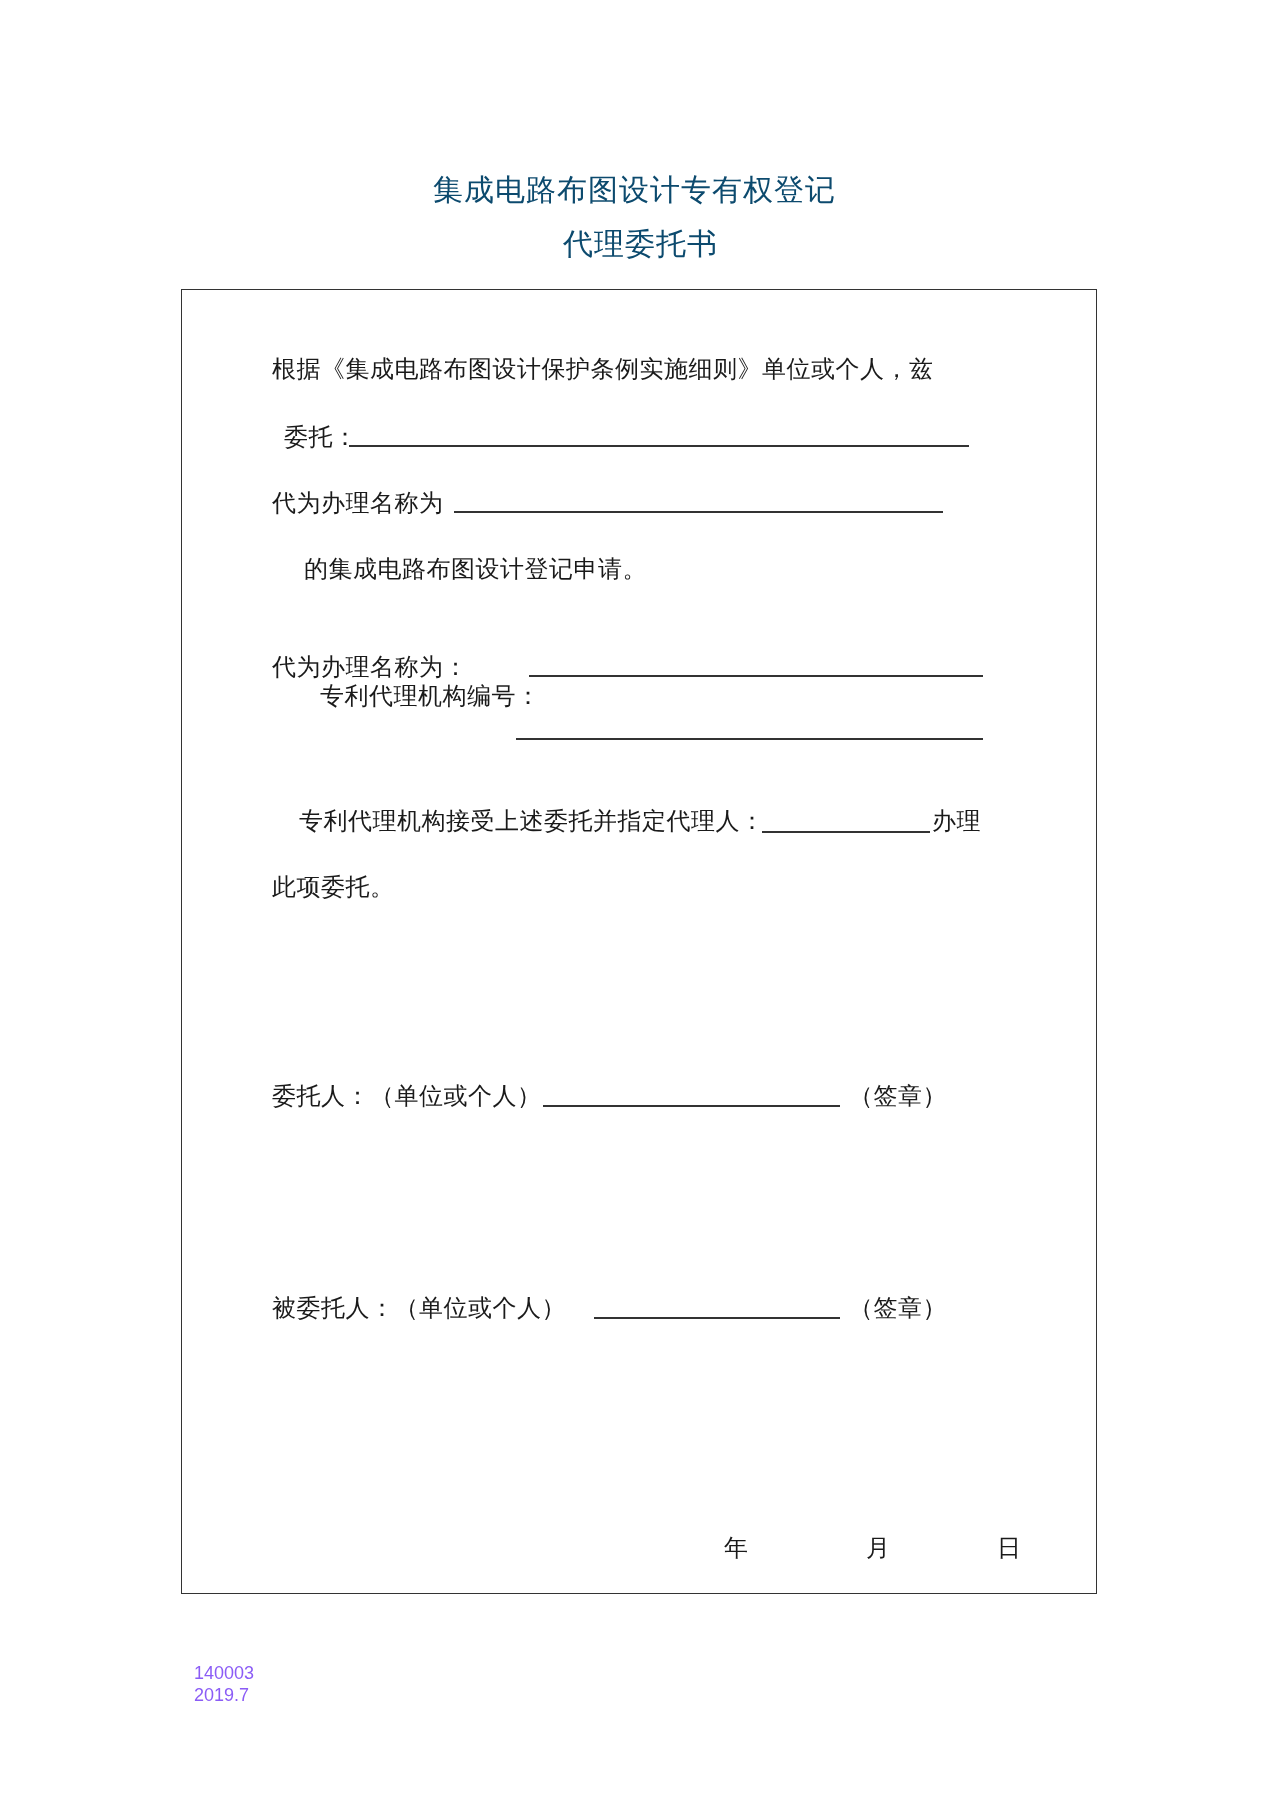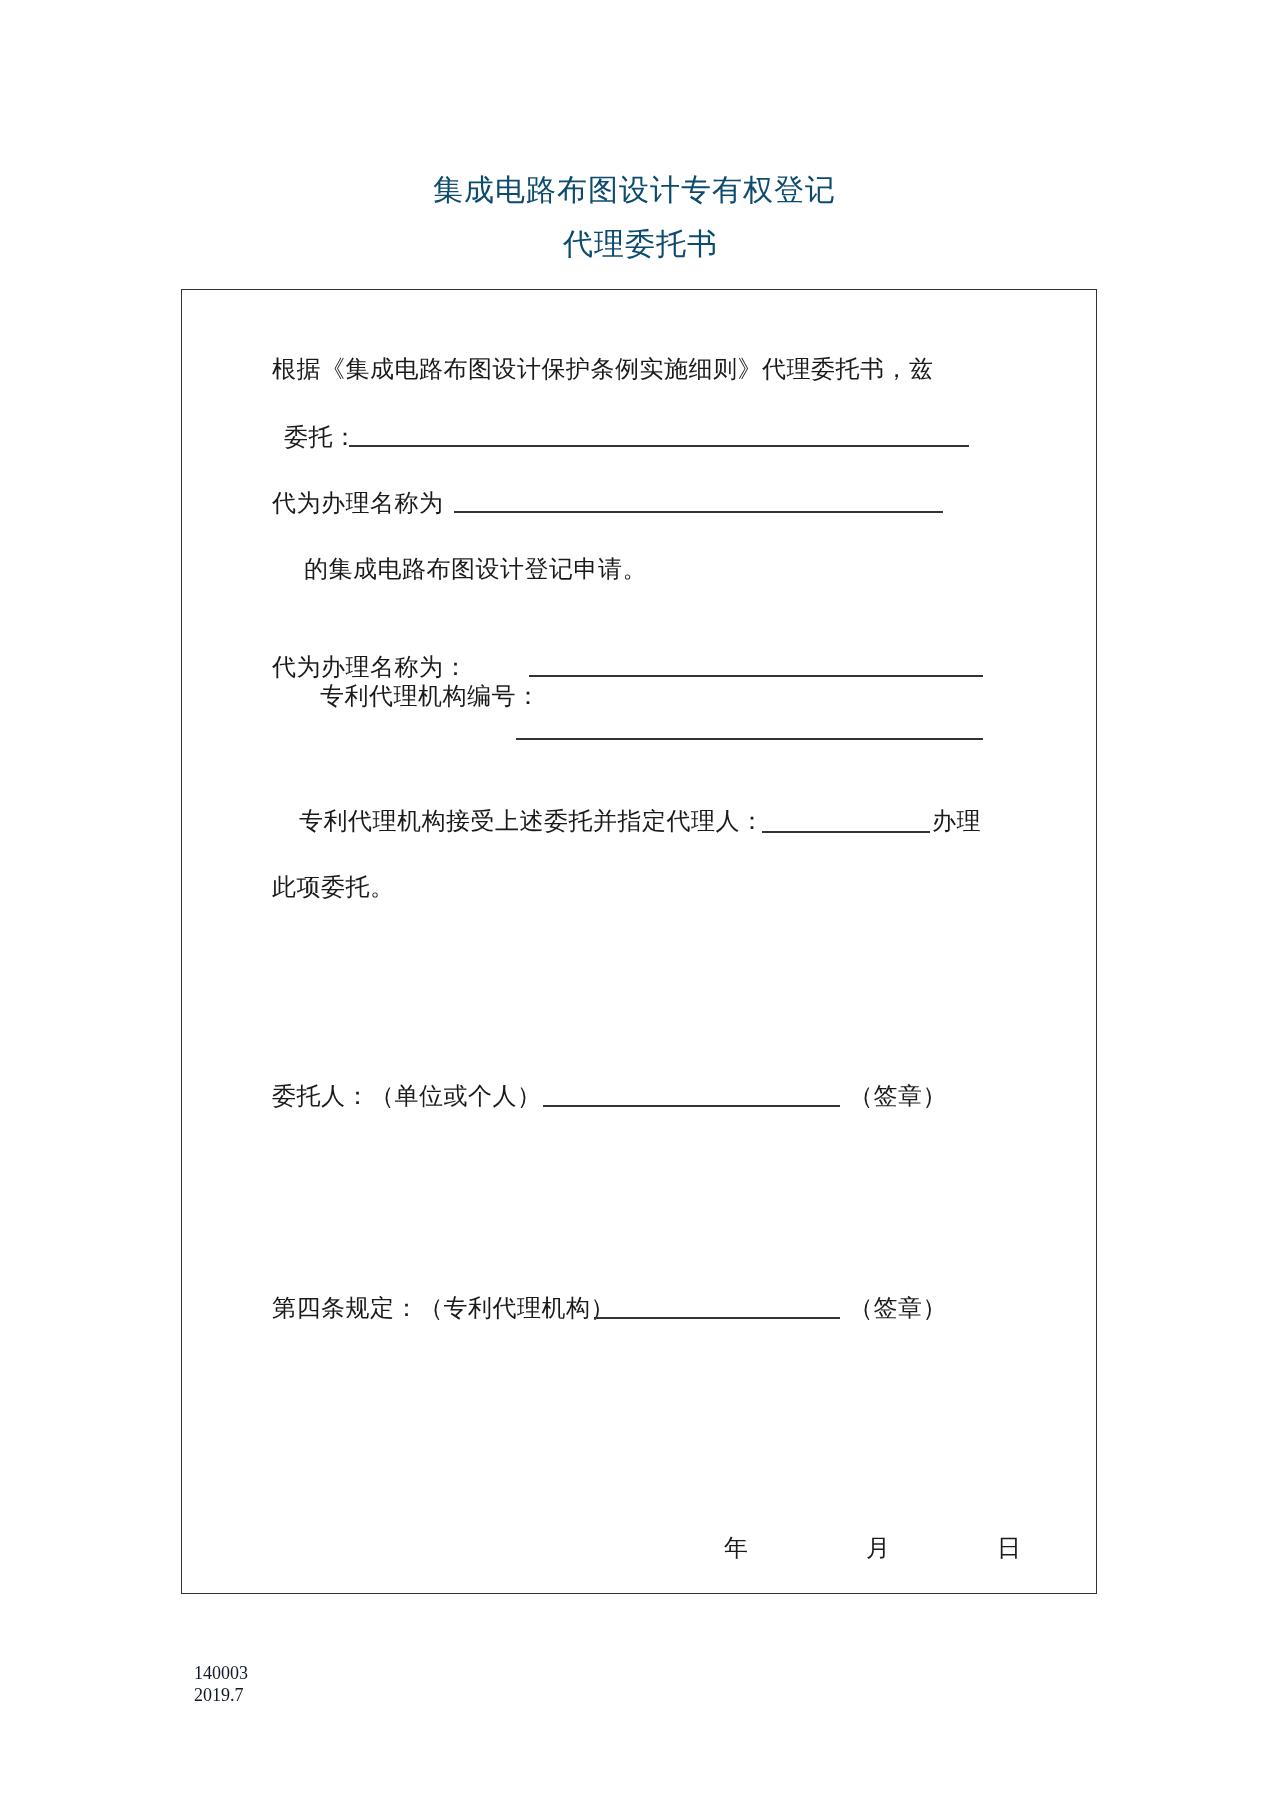--- a/index.html
+++ b/index.html
@@ -4,31 +4,31 @@
 <style>
   html, body { margin: 0; padding: 0; background: #ffffff; }
   body { width: 1280px; height: 1810px; position: relative; overflow: hidden;
          font-family: "DejaVu Serif", "Liberation Serif", serif; color: #1a1a1a; }
   .abs { position: absolute; white-space: nowrap; }
   .title { font-family: "DejaVu Sans", "Liberation Sans", sans-serif; font-size: 30px; letter-spacing: 1px; color: #0c4a6e; }
   .body-text { font-size: 24px; line-height: 28px; letter-spacing: 0.5px; }
   .box { position: absolute; left: 181px; top: 289px; width: 916px; height: 1305px;
          border: 1.5px solid #333; box-sizing: border-box; }
   .uline { position: absolute; height: 0; border-top: 2px solid #333; }
-  .footer { font-family: Liberation Serif, serif; font-size: 18px; line-height: 22px; color: #0f172a; }
+  .footer { font-family: Liberation Sans, sans-serif; font-size: 18px; line-height: 22px; color: #8b5cf6; }
 </style>
 </head>
 <body>
 
 <div class="abs title" style="left:433px; top:170px;">集成电路布图设计专有权登记</div>
 <div class="abs title" style="left:563px; top:224px;font-family:Liberation Serif, serif;">代理委托书</div>
 
 <div class="box"></div>
 
-<div class="abs body-text" style="left:272px; top:355px;">根据《集成电路布图设计保护条例实施细则》代理委托书，兹</div>
+<div class="abs body-text" style="left:272px; top:355px;">根据《集成电路布图设计保护条例实施细则》单位或个人，兹</div>
 
 <div class="abs body-text" style="left:272px; top:423px;margin-left:12px;">委托：</div>
 <div class="uline" style="left:349px; top:445px; width:620px;"></div>
 
 <div class="abs body-text" style="left:272px; top:489px;">代为办理名称为</div>
 <div class="uline" style="left:454px; top:511px; width:489px;"></div>
 
 <div class="abs body-text" style="left:272px; top:555px;margin-left:32px;">的集成电路布图设计登记申请。</div>
 
 <div class="abs body-text" style="left:272px; top:653px;">代为办理名称为：</div>
@@ -39,21 +39,21 @@
 
 <div class="abs body-text" style="left:272px; top:807px;margin-left:27px;">专利代理机构接受上述委托并指定代理人：</div>
 <div class="uline" style="left:762px; top:831px; width:168px;"></div>
 <div class="abs body-text" style="left:932px; top:807px;">办理</div>
 <div class="abs body-text" style="left:272px; top:873px;">此项委托。</div>
 
 <div class="abs body-text" style="left:272px; top:1082px;">委托人：（单位或个人）</div>
 <div class="uline" style="left:543px; top:1105px; width:297px;"></div>
 <div class="abs body-text" style="left:849px; top:1082px;">（签章）</div>
 
-<div class="abs body-text" style="left:272px; top:1294px;">第四条规定：（专利代理机构）</div>
+<div class="abs body-text" style="left:272px; top:1294px;">被委托人：（单位或个人）</div>
 <div class="uline" style="left:594px; top:1317px; width:246px;"></div>
 <div class="abs body-text" style="left:849px; top:1294px;">（签章）</div>
 
 <div class="abs body-text" style="left:724px; top:1534px;">年</div>
 <div class="abs body-text" style="left:866px; top:1534px;">月</div>
 <div class="abs body-text" style="left:997px; top:1534px;">日</div>
 
 <div class="abs footer" style="left:194px; top:1662px;">140003</div>
 <div class="abs footer" style="left:194px; top:1684px;">2019.7</div>
 

